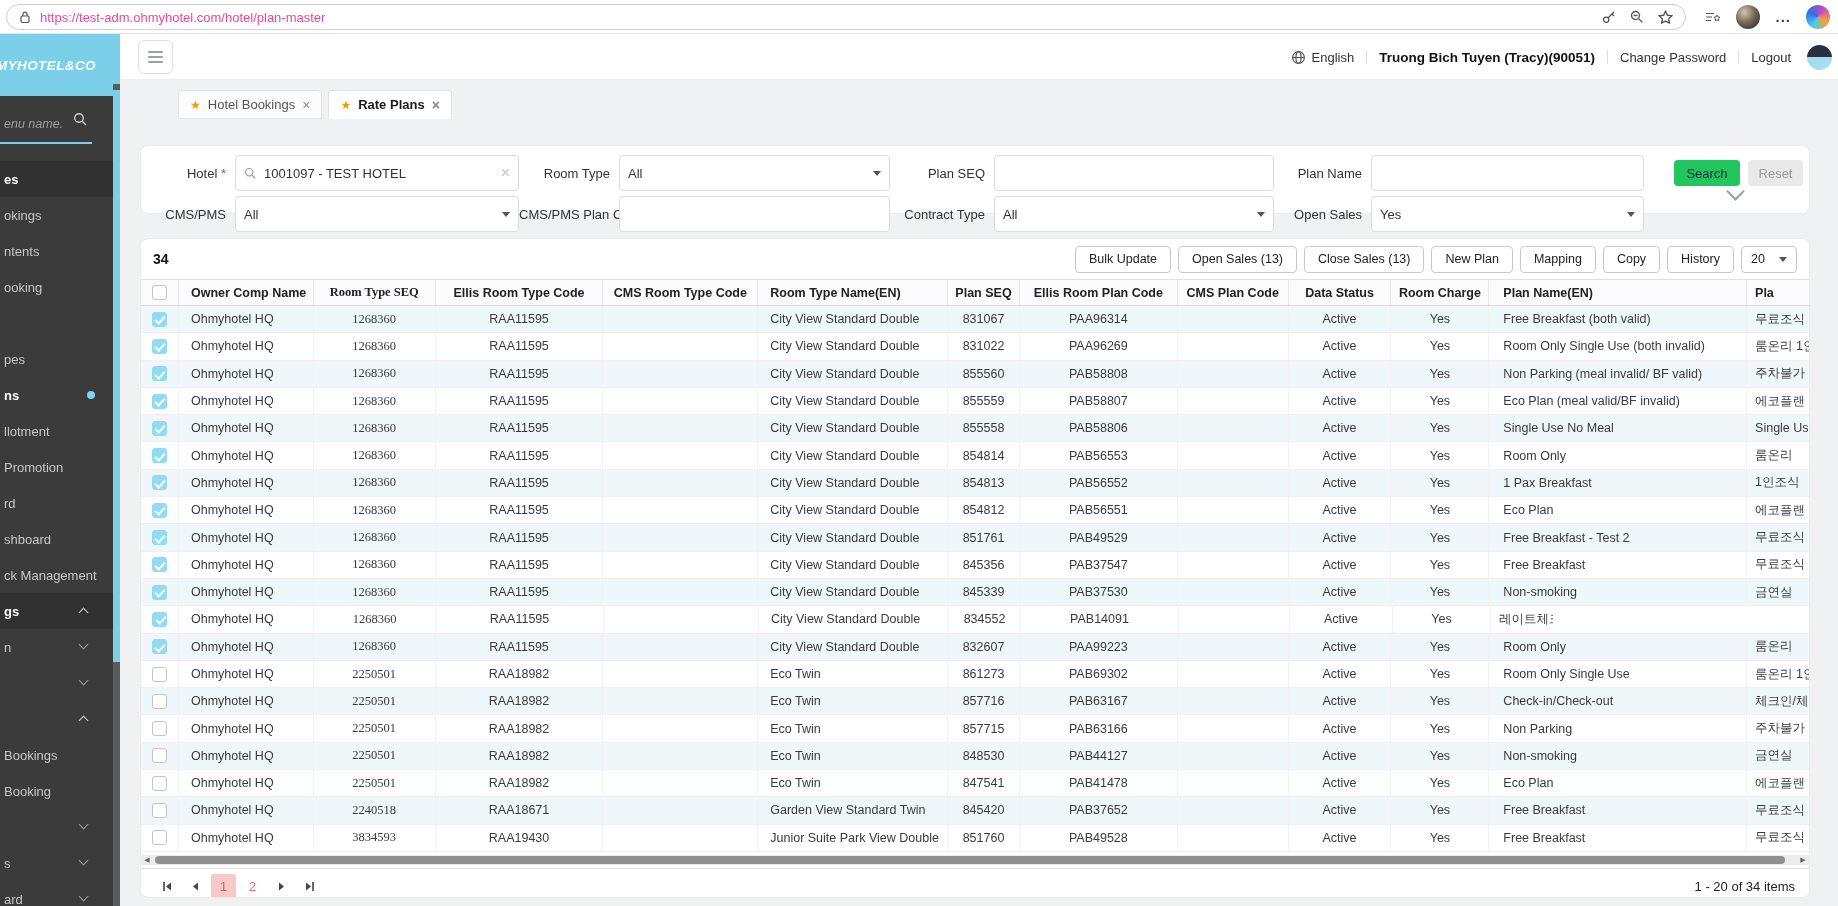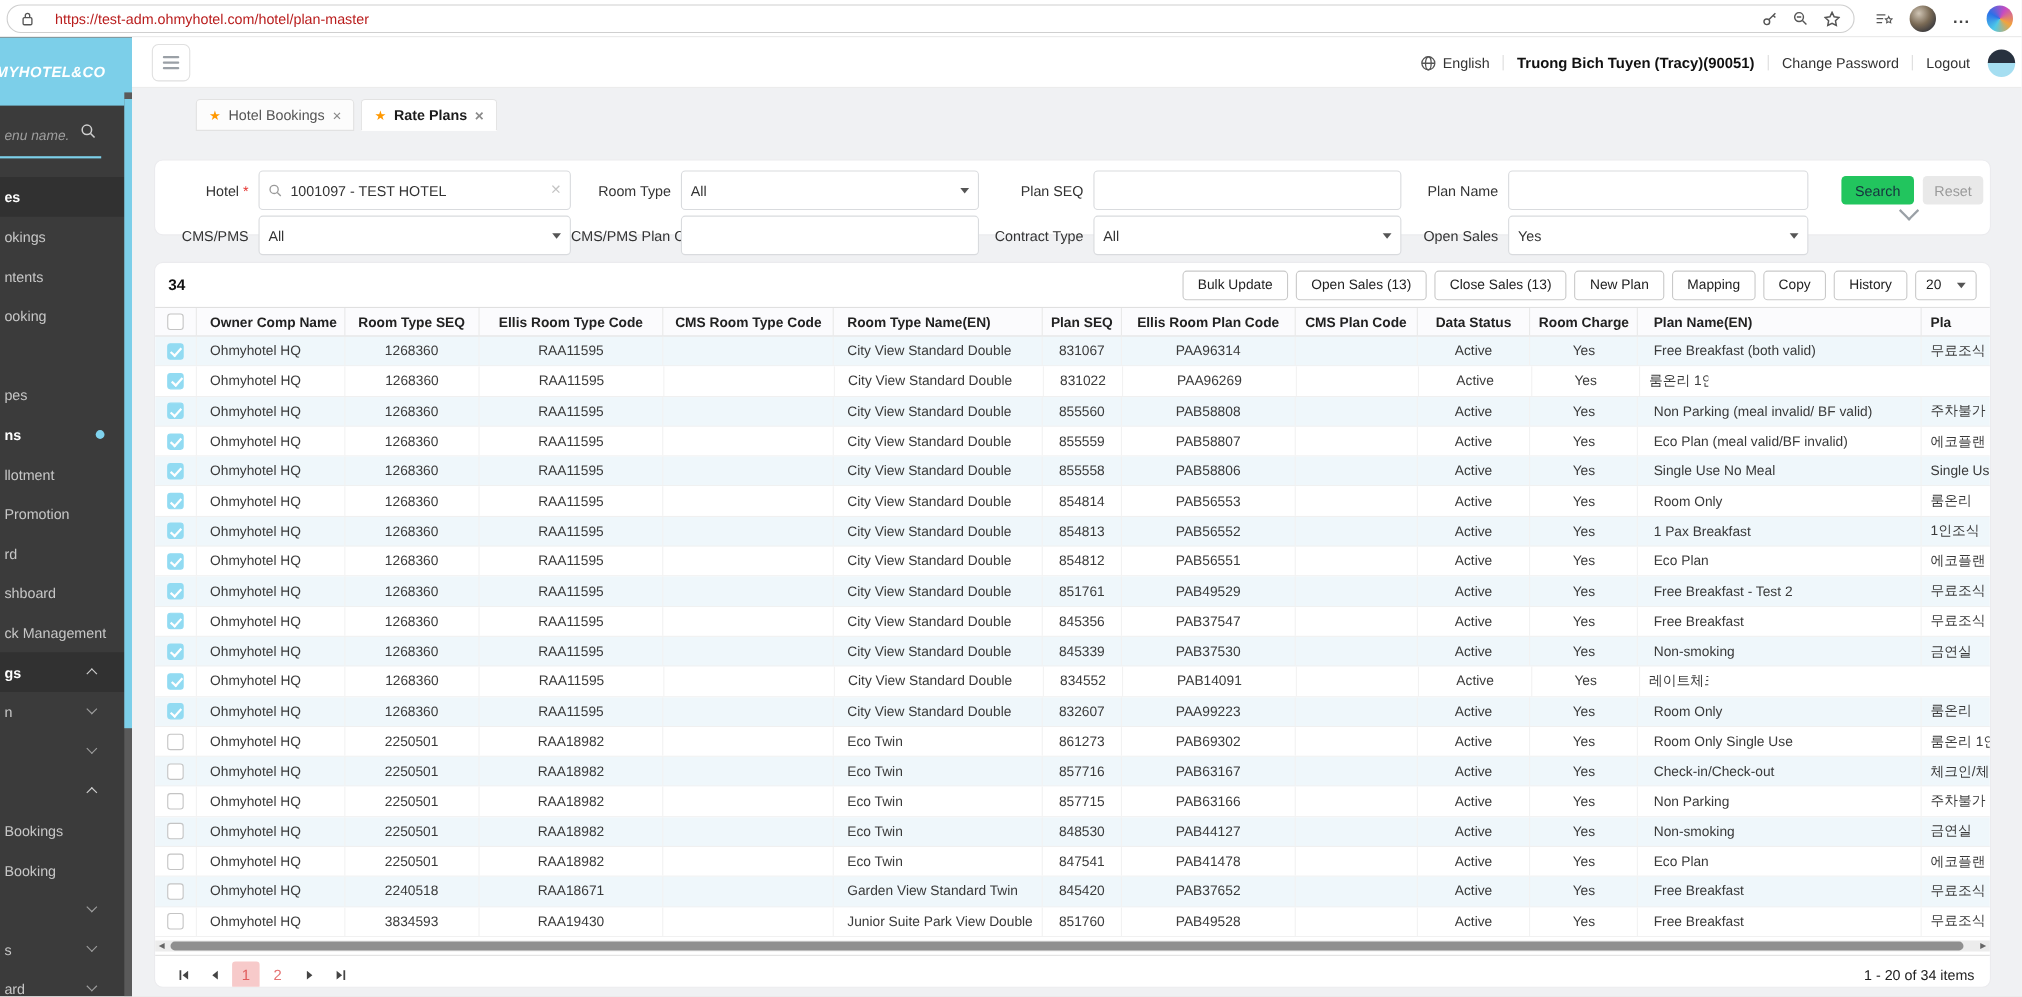--- a/index.html
+++ b/index.html
@@ -3,21 +3,21 @@
 <meta charset="utf-8">
 <style>
   * { margin:0; padding:0; box-sizing:border-box; }
   html,body { background:#ddd; }
   body { font-family:"Liberation Sans", sans-serif; }
   .screen { position:relative; width:1838px; height:906px; background:#fff; overflow:hidden; }
 
   
   .browser-bar { position:absolute; left:0; top:0; width:1838px; height:34px; background:#fff; border-bottom:1px solid #e3e3e3; }
   .url-pill { position:absolute; left:6px; top:4px; width:1680px; height:26px; border:1px solid #cfcfcf; border-radius:13px; background:#fff; display:flex; align-items:center; padding:0 12px; }
-  .url-text { font-size:13px; color:#b91c1c; margin-left:19px; flex:1; white-space:nowrap; overflow:hidden; }
+  .url-text { font-size:13px; color:#ec4899; margin-left:9px; flex:1; white-space:nowrap; overflow:hidden; }
   .pill-icons { display:flex; align-items:center; gap:14px; margin-left:8px; }
   .chrome-icons { position:absolute; right:8px; top:4px; height:26px; display:flex; align-items:center; gap:15px; }
   .avatar { width:24px; height:24px; border-radius:50%; background:radial-gradient(circle at 35% 30%, #cfc4b4, #7a6a55 45%, #30323a 85%); }
   .ellipsis { font-size:15px; font-weight:bold; color:#444; letter-spacing:1px; line-height:10px; }
   .copilot { width:24px; height:24px; border-radius:50%; background:conic-gradient(from 210deg, #4ec9e8, #2b70e8, #c84bc0, #f2a33c, #4ec9e8); }
 
   
   .sidebar { position:absolute; left:0; top:34px; width:120px; height:872px; background:#3b3b3b; overflow:hidden; }
   .sb-logo { height:62px; background:#7ccfe9; color:#fff; font-weight:800; font-style:italic; font-size:13.5px; letter-spacing:.4px; display:flex; align-items:center; white-space:nowrap; text-indent:-4px; }
   .sb-search { position:absolute; top:76px; left:0; width:92px; border-bottom:2px solid #7ccfe9; padding:4px 2px 10px 4px; }
@@ -78,21 +78,21 @@
   .t-buttons { margin-left:auto; display:flex; align-items:center; gap:7px; }
   .tbtn { height:27px; padding:0 13px; background:#fff; border:1px solid #c9c9c9; border-radius:4px; font-size:12.5px; color:#222; font-family:inherit; white-space:nowrap; cursor:pointer; }
   .psize { width:56px; height:27px; border:1px solid #c9c9c9; border-radius:4px; display:flex; align-items:center; padding:0 9px; font-size:12.5px; color:#222; cursor:pointer; }
 
   .thead { display:flex; height:27px; background:#fbfbfd; border-top:1px solid #e0e0e0; border-bottom:1px solid #ddd; }
   .th { display:flex; align-items:center; justify-content:center; font-size:12.5px; font-weight:bold; color:#222; border-right:1px solid #e9e9e9; white-space:nowrap; overflow:hidden; }
   .tbody { height:546px; overflow:hidden; }
   .trow { display:flex; height:27.3px; border-bottom:1px solid #f0f0f0; background:#fff; }
   .tbody > div:nth-child(odd) { background:#eff7fb; }
   .td { display:flex; align-items:center; justify-content:center; font-size:12.5px; color:#3a3a3a; border-right:1px solid #f2f2f2; white-space:nowrap; overflow:hidden; }
-  .c0{width:38px;} .c1{width:135px; justify-content:flex-start; padding-left:12px;} .c2{width:122px;} .c3{width:168px;} .c4{width:155px;}
+  .c0{width:38px;} .c1{width:135px; justify-content:flex-start; padding-left:12px;} .c2{width:122px;font-family:Liberation Serif, serif;} .c3{width:168px;} .c4{width:155px;}
   .c5{width:190px; justify-content:flex-start; padding-left:12px;} .c6{width:72px;} .c7{width:158px;} .c8{width:111px;} .c9{width:103px;}
   .c10{width:98px;} .c11{width:258px; justify-content:flex-start; padding-left:14px;} .c12{width:62px; justify-content:flex-start; padding-left:8px; border-right:none;}
   .cb { width:15px; height:15px; border:1px solid #c4c4c4; border-radius:3px; background:#fff; position:relative; cursor:pointer; }
   .cb.on { background:#92dbf2; border-color:#92dbf2; }
   .cb.on::after { content:""; position:absolute; left:4.5px; top:1.5px; width:4px; height:8px; border-right:2px solid #fff; border-bottom:2px solid #fff; transform:rotate(42deg); }
 
   .hscroll { position:relative; margin-top:3px; height:10px; background:#ececec; }
   .hs-arrow { position:absolute; top:0; width:12px; height:10px; font-family:"DejaVu Sans", sans-serif; font-size:7px; color:#666; display:flex; align-items:center; justify-content:center; }
   .hs-left { left:0; } .hs-right { right:0; }
   .hs-thumb { position:absolute; left:14px; right:24px; top:1px; height:8px; border-radius:4px; background:#8f8f8f; }
@@ -433,20 +433,21 @@
             <div class="td c1">Ohmyhotel HQ</div>
             <div class="td c2">1268360</div>
             <div class="td c3">RAA11595</div>
             <div class="td c4"></div>
             <div class="td c5">City View Standard Double</div>
             <div class="td c6">831022</div>
             <div class="td c7">PAA96269</div>
             <div class="td c8"></div>
             <div class="td c9">Active</div>
             <div class="td c10">Yes</div>
+            <div class="td c11">Room Only Single Use (both invalid)</div>
             <div class="td c12">룸온리 1인 이용</div>
           </div>
 
           <div class="trow">
             <div class="td c0">
               <span class="cb on"></span>
             </div>
             <div class="td c1">Ohmyhotel HQ</div>
             <div class="td c2">1268360</div>
             <div class="td c3">RAA11595</div>

